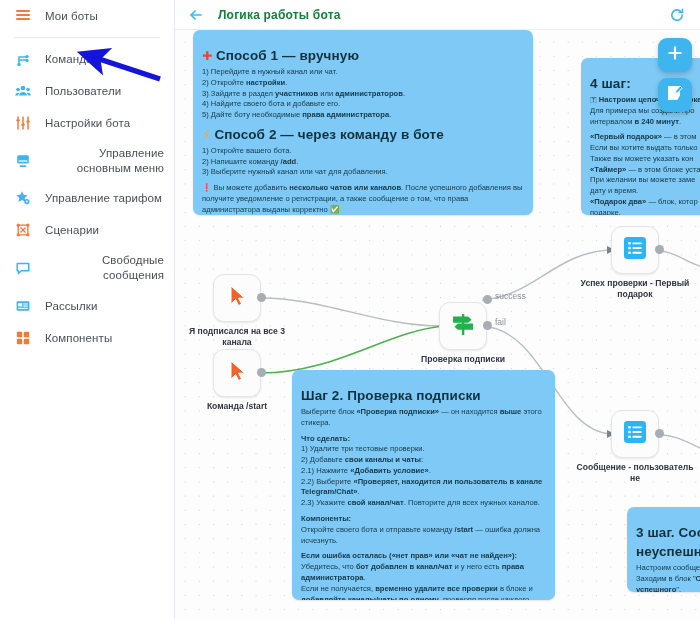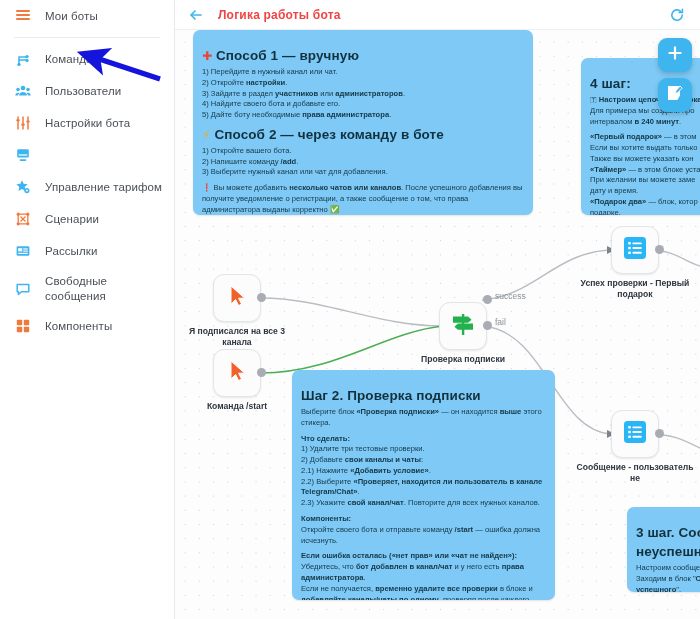--- a/index.html
+++ b/index.html
@@ -22,20 +22,21 @@
     flex: 0 0 175px;
     position: relative;
     z-index: 5;
   }
   .nav-item {
     display: flex; align-items: center;
     gap: 13px;
     padding: 7px 10px 7px 14px;
     min-height: 32px;
     cursor: pointer;
+    text-align: right;
   }
   .nav-item .ic {
     width: 18px; height: 18px; flex: 0 0 18px;
     display: flex; align-items: center; justify-content: center;
   }
   .nav-item .lbl {
     font-size: 11.5px;
     color: #4a4f57;
     line-height: 1.28;
     letter-spacing: .1px;
@@ -48,21 +49,21 @@
   #topbar {
     position: absolute; top: 0; left: 0; right: 0; height: 30px;
     background: #ffffff;
     display: flex; align-items: center;
     padding: 0 14px 0 12px;
     z-index: 40;
     border-bottom: 1px solid #edf0f2;
   }
   #backBtn { width: 18px; height: 18px; display:flex; align-items:center; justify-content:center; cursor:pointer; }
   #topTitle {
-    font-size: 12px; font-weight: bold; color: #ef4444;
+    font-size: 12px; font-weight: bold; color: #15803d;
     margin-left: 13px; letter-spacing: .2px;
   }
   #refreshBtn { margin-left:auto; width:18px; height:18px; display:flex;align-items:center;justify-content:center;cursor:pointer;}
 
   
   #canvas {
     position: absolute; top: 30px; left: 0; right: 0; bottom: 0;
     background-color: #fdfdfd;
     background-image: radial-gradient(#c9ccd1 0.7px, transparent 0.75px);
     background-size: 14.2px 14.2px;
@@ -209,20 +210,21 @@
     <div class="nav-item">
       <span class="ic">
         <svg width="16" height="16" viewBox="0 0 16 16">
             <g fill="#3fb5f0">
           <rect x="2.2" y="2.2" width="11.6" height="8.4" rx="1.4"></rect>
           <rect x="4.6" y="12.2" width="6.8" height="1.7" rx=".8"></rect>
         </g>
             <rect x="3.6" y="7.4" width="8.8" height="1.2" fill="#ffffff"></rect>
           </svg>
       </span>
+      <span class="lbl">Управление основным меню</span>
     </div>
 
     <div class="nav-item">
       <span class="ic">
         <svg width="16" height="16" viewBox="0 0 16 16">
           <path fill="#3fb5f0" d="M7 1.2l1.7 3.6 3.9.5-2.9 2.7.8 3.9L7 10.1l-3.5 1.8.8-3.9L1.4 5.3l3.9-.5z"></path>
           <circle cx="11.9" cy="11.6" r="2.6" fill="#3fb5f0"></circle>
             <circle cx="11.9" cy="11.6" r="1" fill="#fff"></circle>
         </svg>
       </span>
@@ -239,42 +241,42 @@
         </g>
             <g fill="#f07a3c">
           <circle cx="3.2" cy="3.2" r="1.6"></circle>
               <circle cx="12.8" cy="3.2" r="1.6"></circle>
           <circle cx="3.2" cy="12.8" r="1.6"></circle>
               <circle cx="12.8" cy="12.8" r="1.6"></circle>
         </g>
           </svg>
       </span>
       <span class="lbl">Сценарии</span>
+    </div>
+
+    <div class="nav-item">
+      <span class="ic">
+        <svg width="16" height="16" viewBox="0 0 16 16">
+          <path fill="none" stroke="#3fb5f0" stroke-width="1.5" stroke-linejoin="round" d="M2.2 3.4h11.6v7.4H6.4L3.4 13.4v-2.6H2.2z"></path>
+        </svg>
+      </span>
+      <span class="lbl">Свободные сообщения</span>
     </div>
 
     <div class="nav-item">
       <span class="ic">
         <svg width="16" height="16" viewBox="0 0 16 16">
           <rect x="1.6" y="3.2" width="12.8" height="9.6" rx="1.4" fill="#3fb5f0"></rect>
           <rect x="3.2" y="5.2" width="4" height="3.2" fill="#fff"></rect>
           <rect x="8.2" y="5.4" width="4.6" height="1.1" fill="#fff"></rect>
           <rect x="8.2" y="7.5" width="4.6" height="1.1" fill="#fff"></rect>
           <rect x="3.2" y="9.8" width="9.6" height="1.1" fill="#fff"></rect>
         </svg>
       </span>
       <span class="lbl">Рассылки</span>
-    </div>
-
-    <div class="nav-item">
-      <span class="ic">
-        <svg width="16" height="16" viewBox="0 0 16 16">
-          <path fill="none" stroke="#3fb5f0" stroke-width="1.5" stroke-linejoin="round" d="M2.2 3.4h11.6v7.4H6.4L3.4 13.4v-2.6H2.2z"></path>
-        </svg>
-      </span>
-      <span class="lbl">Свободные сообщения</span>
     </div>
 
     <div class="nav-item">
       <span class="ic">
         <svg width="16" height="16" viewBox="0 0 16 16">
             <g fill="#f07a3c">
           <rect x="1.8" y="1.8" width="5.4" height="5.4" rx=".8"></rect>
           <rect x="8.8" y="1.8" width="5.4" height="5.4" rx=".8"></rect>
           <rect x="1.8" y="8.8" width="5.4" height="5.4" rx=".8"></rect>
           <rect x="8.8" y="8.8" width="5.4" height="5.4" rx=".8"></rect>

